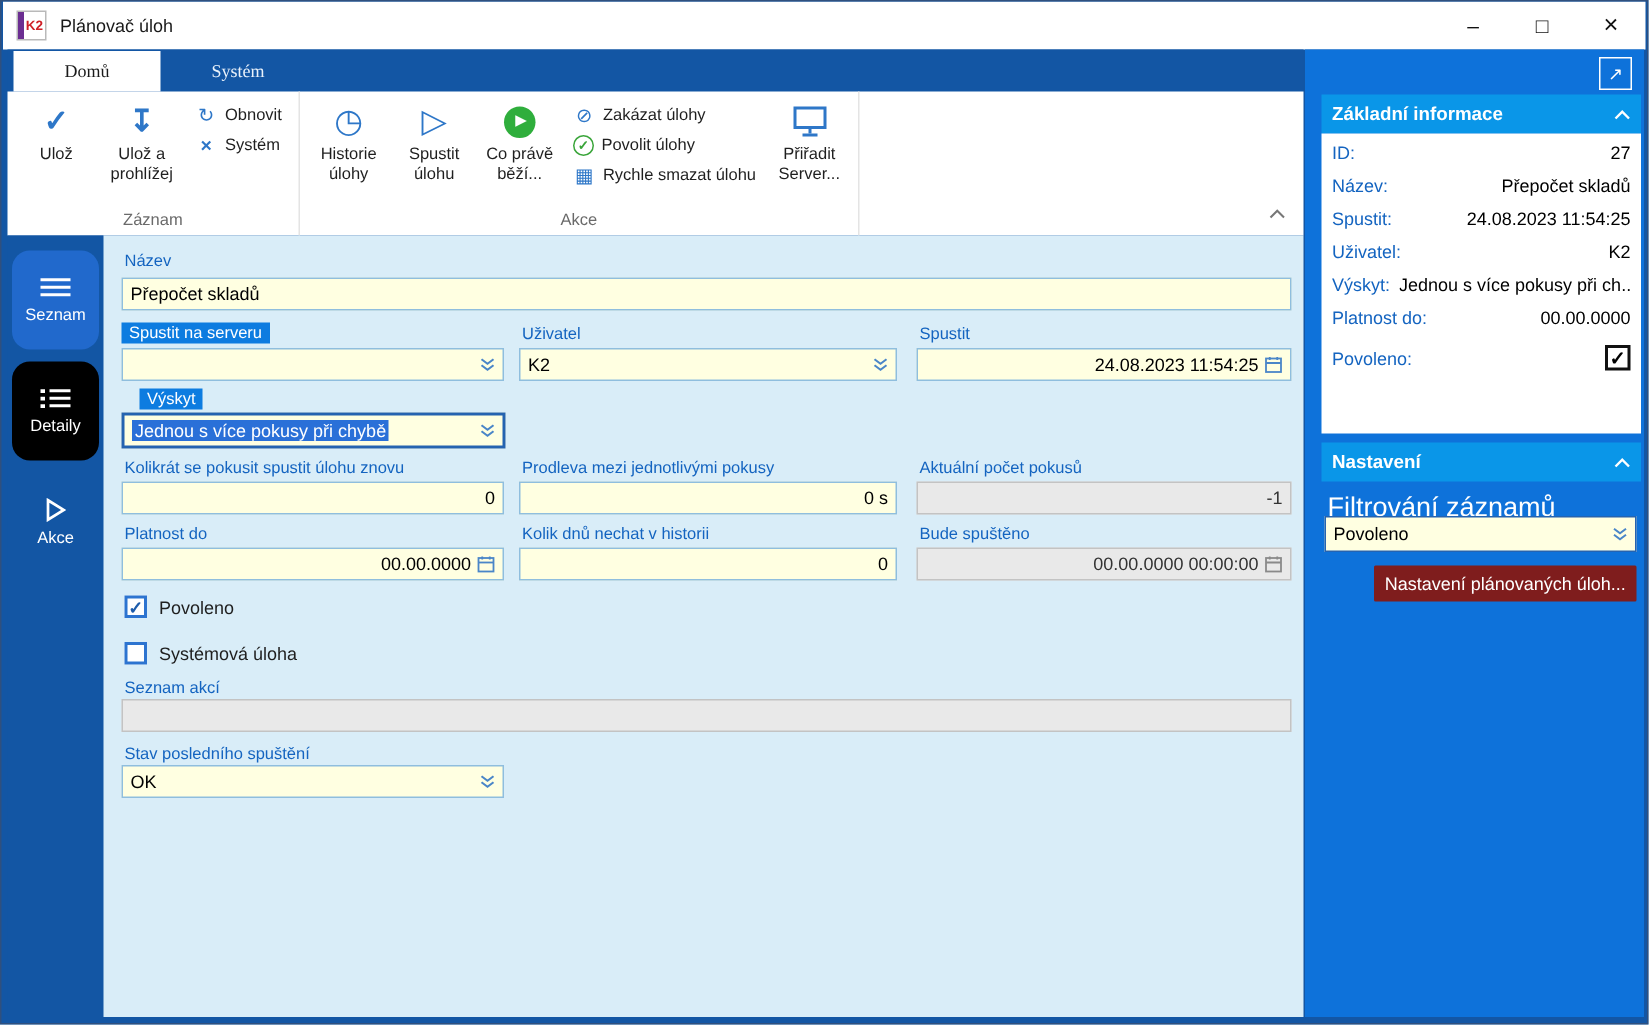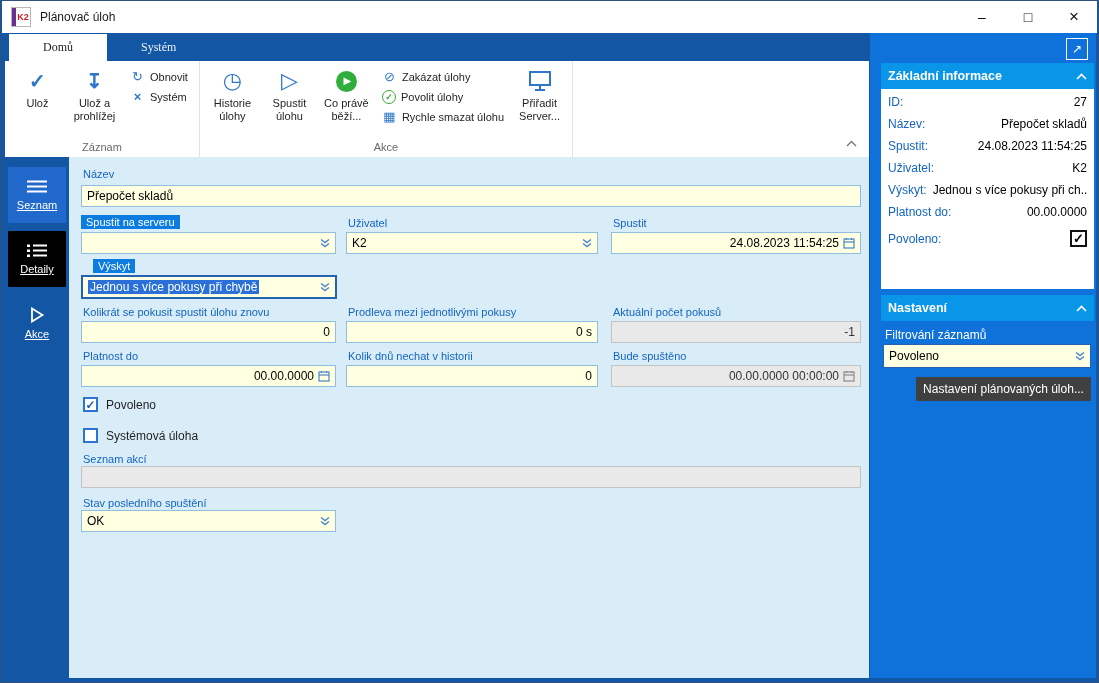--- a/index.html
+++ b/index.html
@@ -36,21 +36,21 @@
   .ic.g20{font-size:20px;line-height:20px;}
   .ic.g22{font-size:22px;line-height:22px;}
   .ic.sm{font-size:13px;line-height:14px;width:15px;text-align:center;}
   .ic.bold{font-weight:bold;}
   .green-circle{width:21px;height:21px;border-radius:50%;background:#2fae3c;color:#fff;display:flex;align-items:center;justify-content:center;font-size:10px;padding-left:2px;}
   .circle-outline{width:14px;height:14px;border-radius:50%;border:1.5px solid #3aa53a;color:#3aa53a;display:flex;align-items:center;justify-content:center;font-size:9px;font-weight:bold;}
   .ribbon-collapse{position:absolute;right:12px;bottom:6px;cursor:default;}
 
   
   .sidebar{position:absolute;left:4px;top:156px;width:64px;bottom:4px;background:#1356a4;display:flex;flex-direction:column;align-items:center;padding-top:10px;gap:8px;}
-  .side-item{width:58px;height:56px;display:flex;flex-direction:column;align-items:center;justify-content:center;gap:5px;color:#fff;font-size:11px;cursor:default;border-radius:1px;text-decoration:underline;}
+  .side-item{width:58px;height:66px;display:flex;flex-direction:column;align-items:center;justify-content:center;gap:5px;color:#fff;font-size:11px;cursor:default;border-radius:12px;}
   .side-item.lit{background:#2169cc;}
   .side-item.active{background:#000000;}
 
   
   .form-area{position:absolute;left:68px;top:156px;width:800px;bottom:4px;background:#d9edf8;}
   .flabel{position:absolute;font-size:11px;color:#1464c0;white-space:nowrap;}
   .flabel.hl{background:#0d7ce0;color:#fff;padding:1px 5px;}
   .fld{position:absolute;height:22px;background:#ffffe1;border:1px solid #8fbede;display:flex;align-items:center;padding:0 5px;font-size:12px;color:#000;cursor:default;}
   .fld .val{flex:1;white-space:nowrap;overflow:hidden;}
   .fld.right .val{text-align:right;}
@@ -67,23 +67,23 @@
   .expand-btn{position:absolute;right:8px;top:5px;width:22px;height:22px;border:1.5px solid #fff;color:#fff;display:flex;align-items:center;justify-content:center;font-size:12px;cursor:default;}
   .section-header{position:absolute;left:11px;width:213px;height:26px;background:#0a96e8;color:#fff;font-size:12.5px;font-weight:bold;display:flex;align-items:center;padding:0 7px;cursor:default;}
   .section-header svg{margin-left:auto;}
   .info-box{position:absolute;left:11px;width:213px;background:#ffffff;padding:2px 0;}
   .info-row{display:flex;align-items:center;justify-content:space-between;height:22px;padding:0 7px;font-size:12px;white-space:nowrap;}
   .info-row.tall{height:31px;}
   .il{color:#1464c0;margin-right:6px;}
   .iv{color:#000;overflow:hidden;}
   .bigcb{width:17px;height:17px;border:2px solid #111;background:#fff;display:flex;align-items:center;justify-content:center;}
   .bigcb span{color:#000;font-weight:bold;font-size:13px;line-height:1;}
-  .filter-label{position:absolute;left:15px;color:#fff;font-size:12px;}
+  .filter-label{position:absolute;left:15px;color:#fff;font-size:18px;}
   .panel-dd{border:1px solid #2563b0;}
-  .panel-btn{position:absolute;left:46px;width:175px;height:24px;background:#404040;color:#fff;font-size:12px;display:flex;align-items:center;justify-content:center;cursor:default;border-radius:1px;white-space:nowrap;}
+  .panel-btn{position:absolute;left:46px;width:175px;height:24px;background:#7f1d1d;color:#fff;font-size:12px;display:flex;align-items:center;justify-content:center;cursor:default;border-radius:1px;white-space:nowrap;}
 </style>
 </head>
 <body>
 
 <div class="window">
 
   <div class="titlebar">
     <div class="app-logo">
       <span class="logo-bar"></span>
       <span class="logo-text">K2</span>

